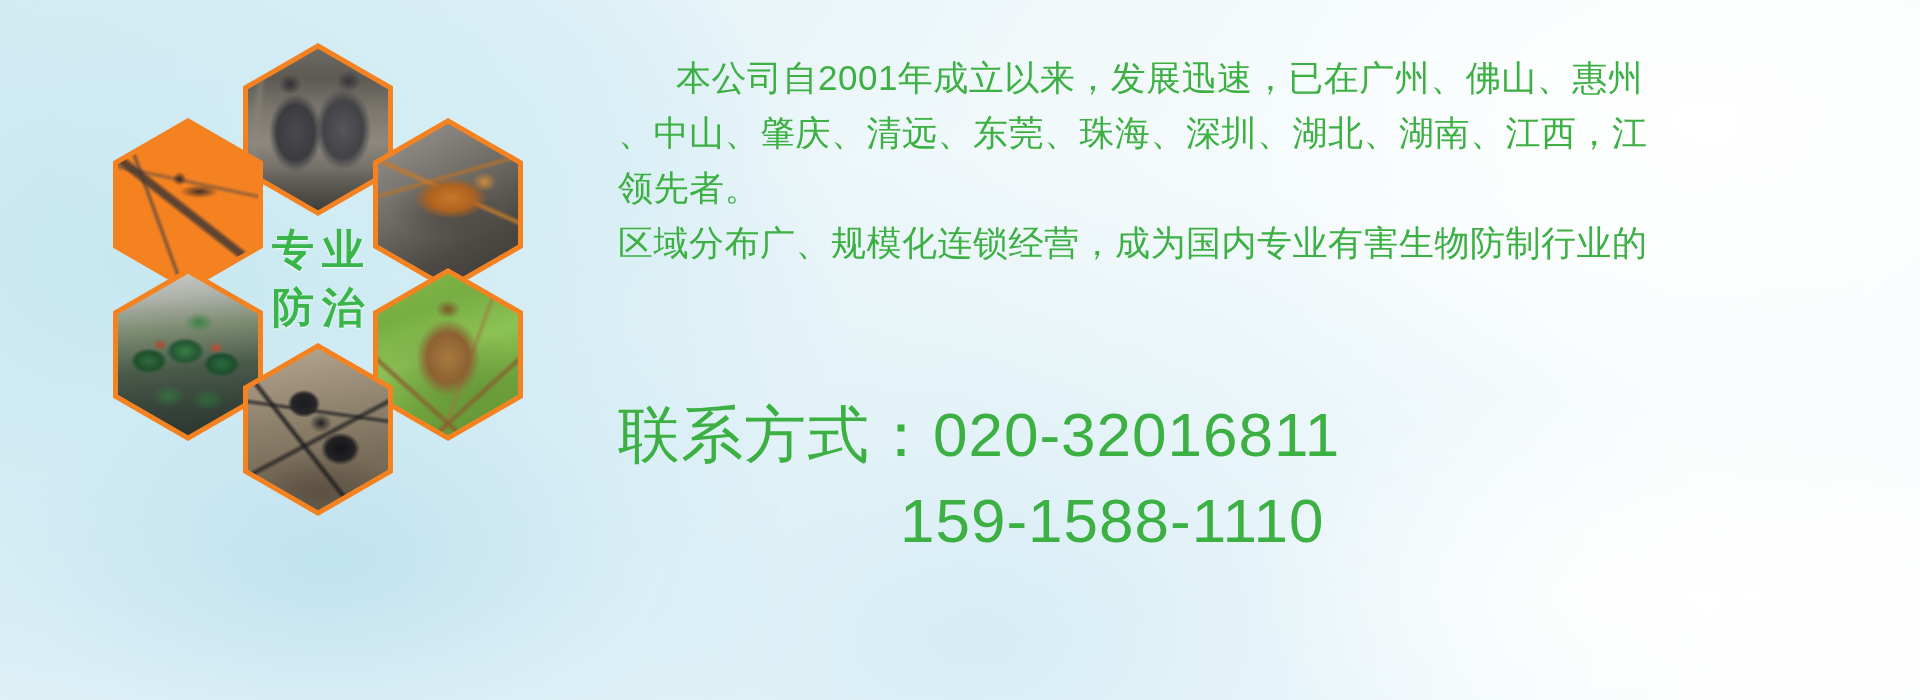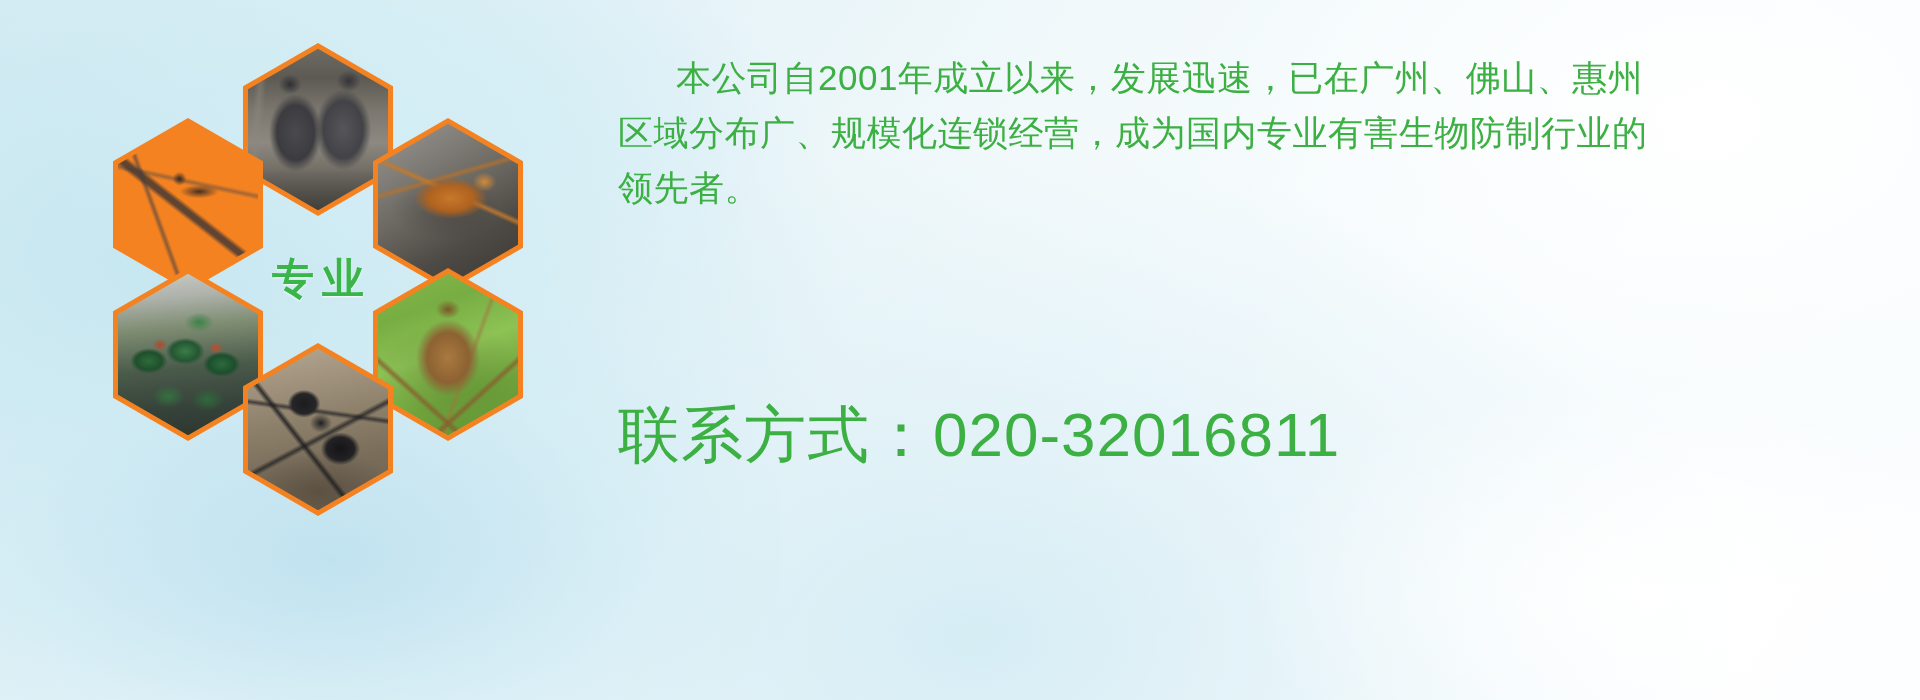--- a/index.html
+++ b/index.html
@@ -269,29 +269,32 @@
     <div class="hex" id="hex-ant">
       <div class="inner">
         <div class="art ant"></div>
       </div>
     </div>
 
     <div class="hex" id="hex-center">
       <div class="inner">
         <div class="center-label">
           <span>专业</span>
+          <span>防治</span>
         </div>
       </div>
     </div>
 
   </div>
 
   <div id="copy-block">
     <div class="copy-line indent">本公司自2001年成立以来，发展迅速，已在广州、佛山、惠州</div>
+    <div class="copy-line">、中山、肇庆、清远、东莞、珠海、深圳、湖北、湖南、江西，江</div>
+    <div class="copy-line">领先者。</div>
     <div class="copy-line">区域分布广、规模化连锁经营，成为国内专业有害生物防制行业的</div>
-    <div class="copy-line">领先者。</div>
   </div>
 
   <div id="contact-block">
     <div class="contact-line" id="contact-line-primary">联系方式：020-32016811</div>
+    <div class="contact-line" id="contact-line-phone2">159-1588-1110</div>
   </div>
 
 </div>
 
 </body></html>

